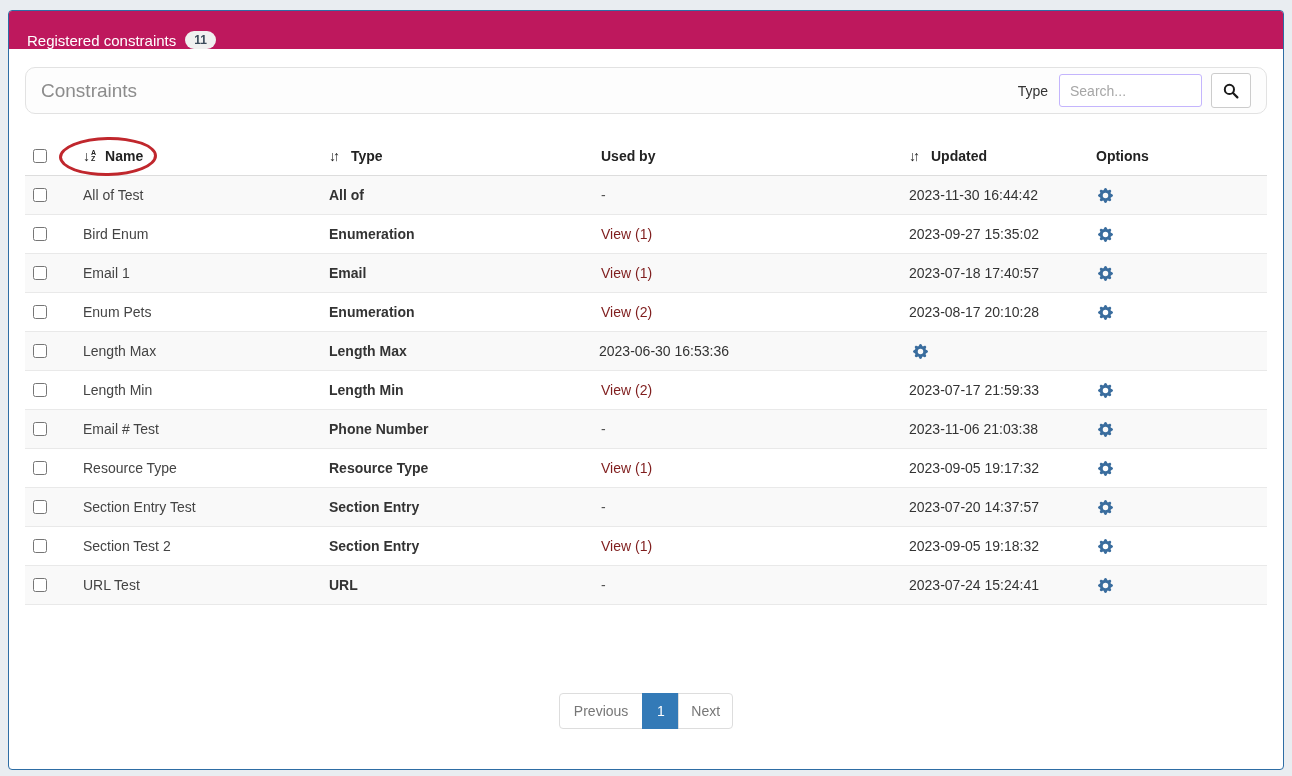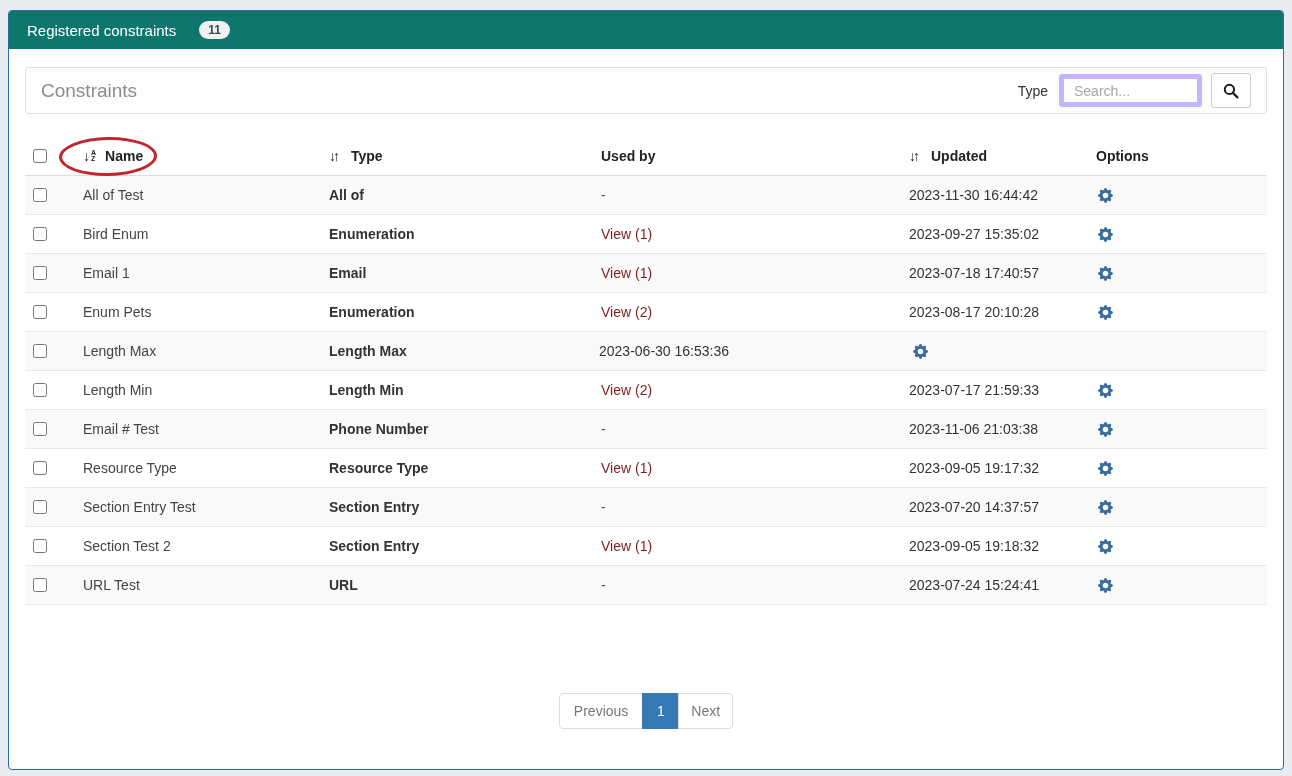--- a/index.html
+++ b/index.html
@@ -3,39 +3,39 @@
 <meta charset="utf-8">
 <style>
   * { margin:0; padding:0; box-sizing:border-box; }
   html,body { width:1292px; height:776px; overflow:hidden;
     font-family:"Liberation Sans", sans-serif; background:#e9edf1; }
 
   .card { position:absolute; left:8px; top:10px; width:1276px; height:760px;
     background:#ffffff; border:1px solid #2e6da4; border-radius:4px; }
 
   
-  .card-header { height:38px; background:#0f766e; border-radius:3px 3px 0 0;
-    display:flex; align-items:center; padding:0 18px; gap:23px; }
+  .card-header { height:38px; background:#be185d; border-radius:3px 3px 0 0;
+    display:flex; align-items:flex-end; padding:0 18px; gap:9px; }
   .card-title { color:#ffffff; font-size:15px; }
   .count-badge { background:#f0f0f0; color:#3a4a5a; font-size:12px; font-weight:bold;
     border-radius:10px; padding:2px 9px; line-height:14px; }
 
   
   .toolbar { position:absolute; left:16px; top:56px; width:1242px; height:47px;
-    border:1px solid #e2e2e2; border-radius:3px; background:#fdfdfd;
+    border:1px solid #e2e2e2; border-radius:10px; background:#fdfdfd;
     display:flex; align-items:center; justify-content:space-between; padding:0 15px; }
   .panel-title { font-size:19px; color:#8c8c8c; }
   .controls { display:flex; align-items:center; gap:9px; }
   .type-label { font-size:14px; color:#333; margin-right:2px; }
   .select-box { position:relative; width:176px; height:33px; background:#fff;
     border:1px solid #b3b3b3; border-radius:3px; display:flex; align-items:center;
     padding:0 22px 0 11px; font-size:14px; color:#555; cursor:pointer; }
   .select-caret { position:absolute; right:9px; top:50%; transform:translateY(-55%);
     font-size:11px; color:#333; }
-  .search-input { width:143px; height:33px; border:5px solid #c4b5fd; border-radius:3px;
+  .search-input { width:143px; height:33px; border:1px solid #c4b5fd; border-radius:3px;
     padding:0 10px; font-size:14px; color:#333; outline:none;
     font-family:"Liberation Sans", sans-serif; }
   .search-input::placeholder { color:#a6a6a6; }
   .search-btn { width:40px; height:35px; background:#fff; border:1px solid #ccc;
     border-radius:3px; display:flex; align-items:center; justify-content:center;
     cursor:pointer; }
 
   
   .table { position:absolute; left:16px; top:125px; width:1242px; font-size:14px; }
   .thead, .trow { display:grid; grid-template-columns:51px 245px 270px 310px 185px 1fr;

